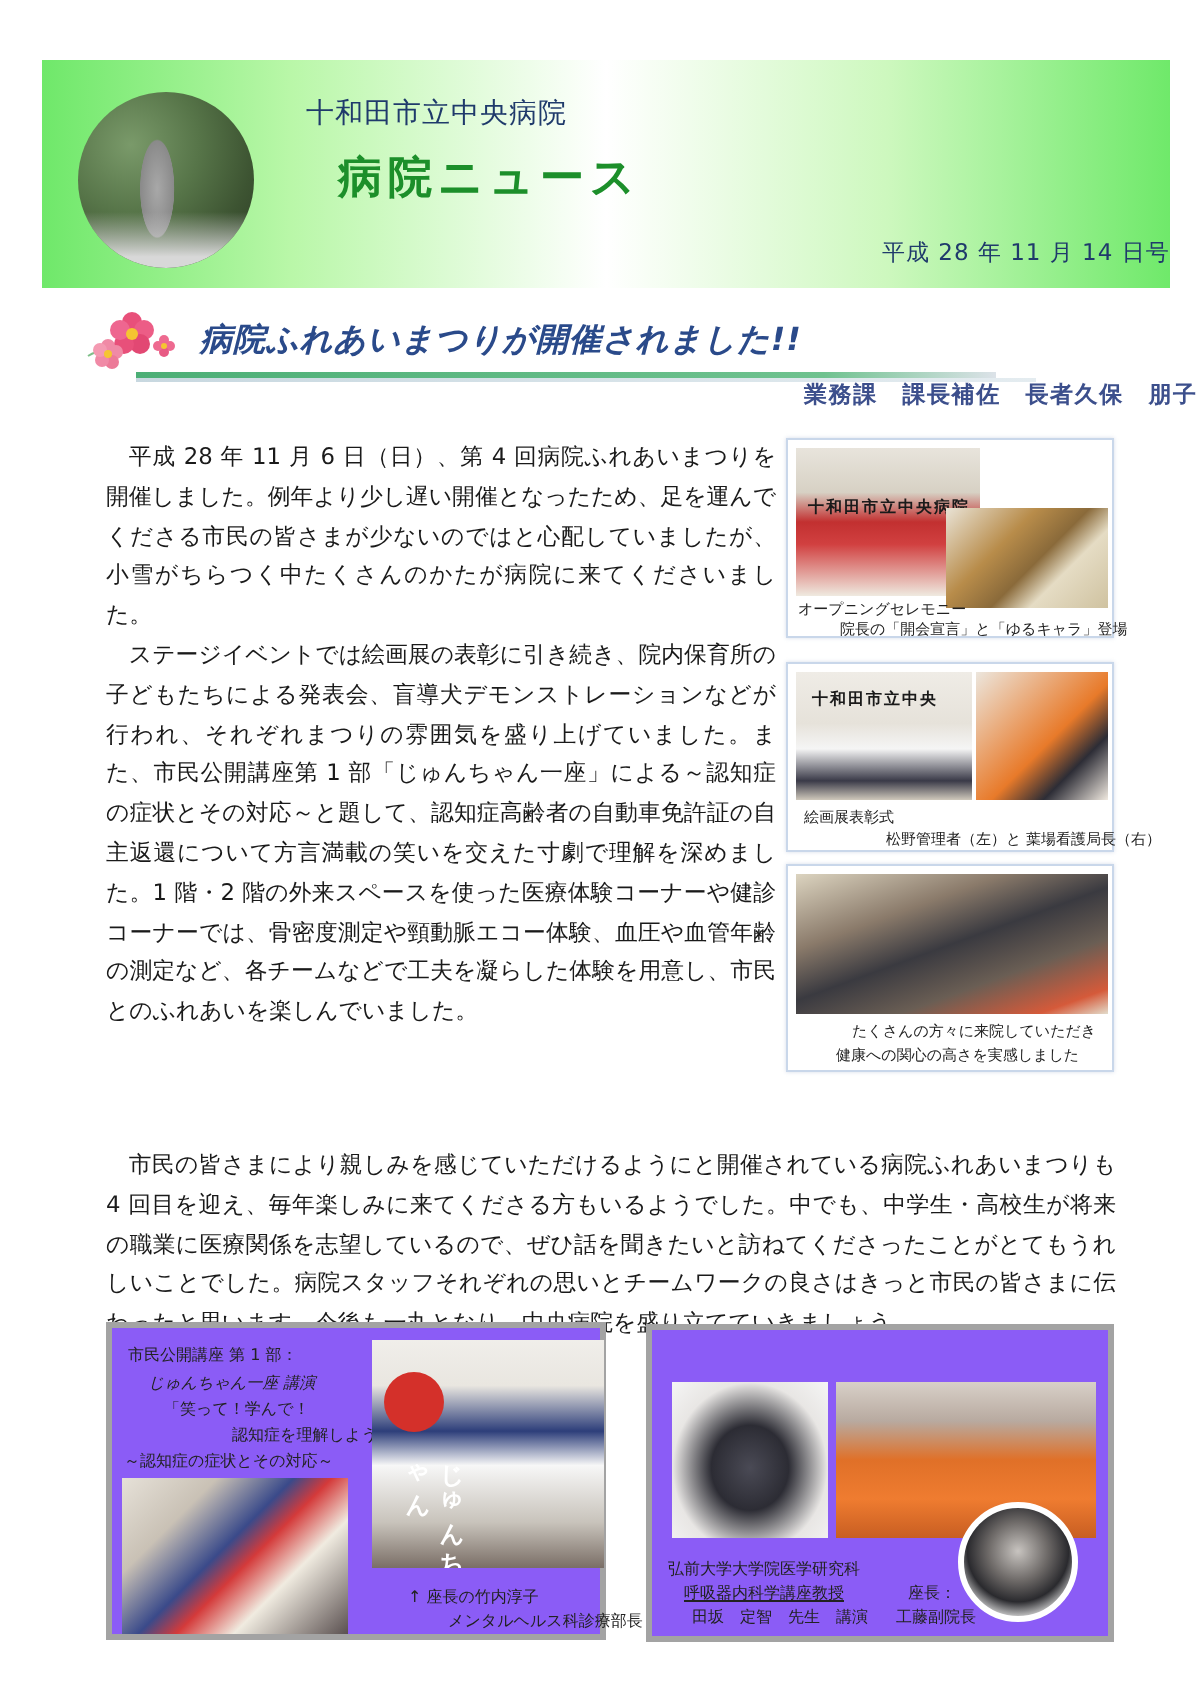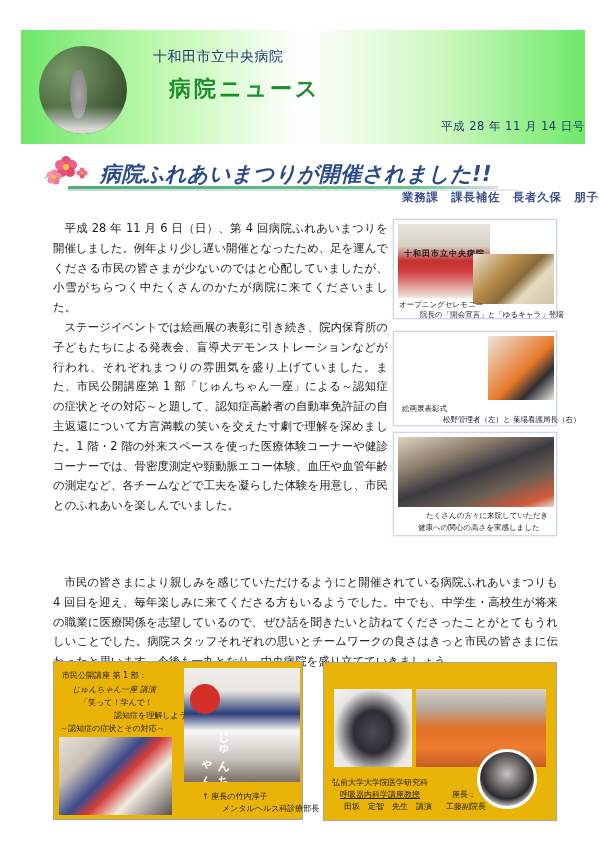--- a/index.html
+++ b/index.html
@@ -35,21 +35,21 @@
       text-shadow: 1px 1px 0 #0c5e14;
     }
     .issue-date {
       position: absolute; left: 420px; top: 89px; font-size: 11.5px; color: #1f3a6b; letter-spacing: 0.5px;
     }
 
     
     .article-header { position: absolute; left: 42px; top: 156px; width: 530px; height: 50px; }
     .flower-icon { position: absolute; left: 0; top: 0; width: 52px; height: 32px; }
     .article-title {
-      position: absolute; left: 58px; top: 4px; font-size: 21px; font-style: italic; font-weight: bold;
+      position: absolute; left: 58px; top: 4px; font-size: 16px; font-style: italic; font-weight: bold;
       color: #2a4a8a; letter-spacing: 0.5px;
     }
     .title-underline {
       position: absolute; left: 26px; top: 30px; width: 430px; height: 3px;
       background: linear-gradient(90deg, #4caf76 0%, #6fc28f 80%, rgba(140,160,180,0.3) 100%);
     }
     .title-underline-shadow {
       position: absolute; left: 26px; top: 33px; width: 450px; height: 2px;
       background: linear-gradient(90deg, #c8d8e0 0%, #e4ecf0 100%);
     }
@@ -83,21 +83,21 @@
     .p2a { background: linear-gradient(180deg, #efece6 0%, #e6e2da 40%, #f5f5f5 60%, #3a3a48 85%, #cfc8bb 100%); }
     .p2b { background: linear-gradient(135deg, #ece6dd 0%, #e87a2a 55%, #2d2d36 75%, #f0e9e0 100%); }
     .p3  { background: linear-gradient(160deg, #dcd4c0 0%, #8a7a6a 30%, #3a3a40 50%, #6a5e54 70%, #d55a3a 90%, #e3dccb 100%); }
 
     .banner-text {
       position: absolute; font-weight: bold; color: #1a1a1a; font-size: 11px; letter-spacing: 1px;
     }
 
     
     .bottom-box {
-      position: absolute; background: #eab308; border: 1px solid #a3a3a3; text-align: right;
+      position: absolute; background: #8b5cf6; border: 3px solid #a3a3a3;
     }
     .bb-text { position: absolute; font-size: 8px; color: #222; white-space: nowrap; }
     .p4a { background: linear-gradient(135deg, #e6e1d8 0%, #c9c1b5 25%, #3a4a8a 45%, #d43a3a 55%, #f0ebe0 70%, #5a5050 100%); }
     .p4b { background: linear-gradient(180deg, #f0eeea 0%, #e9e6e0 20%, #2d3e7a 40%, #f7f7f7 55%, #c8c3bb 80%, #7a6e66 100%); }
     .p4b-sun { position: absolute; width: 30px; height: 30px; border-radius: 50%; background: #d4302a; }
     .p5a { background: radial-gradient(ellipse at 50% 55%, #4a4a55 0%, #2c2c34 35%, #e8e6e4 70%, #f5f5f5 100%); }
     .p5b { background: linear-gradient(180deg, #d8d0c8 0%, #b8aaa0 25%, #e07028 50%, #ef7c30 75%, #c85e22 100%); }
     .p5c {
       position: absolute; border-radius: 50%; border: 3px solid #ffffff;
       background: radial-gradient(circle at 50% 40%, #c8c4c0 0%, #6e6a68 35%, #2a2a2e 60%, #d9d9d9 80%);
@@ -158,20 +158,23 @@
 <div class="photo-card" style="left:393px; top:219px; width:164px; height:100px;">
   <div class="photo p1a" style="left:4px; top:4px; width:92px; height:74px;">
     <div class="banner-text" style="left:6px; top:24px; font-size:8px;">十和田市立中央病院</div>
   </div>
   <div class="photo p1b" style="left:79px; top:34px; width:81px; height:50px;"></div>
   <div class="caption-sm" style="left:5px; top:80px;">オープニングセレモニー</div>
   <div class="caption-sm" style="left:26px; top:90px;">院長の「開会宣言」と「ゆるキャラ」登場</div>
 </div>
 
 <div class="photo-card" style="left:393px; top:331px; width:164px; height:95px;">
+  <div class="photo p2a" style="left:4px; top:4px; width:88px; height:64px;">
+    <div class="banner-text" style="left:8px; top:8px; font-size:8px;">十和田市立中央</div>
+  </div>
   <div class="photo p2b" style="left:94px; top:4px; width:66px; height:64px;"></div>
   <div class="caption-sm" style="left:8px; top:72px;">絵画展表彰式</div>
   <div class="caption-sm" style="left:14px; top:83px;margin-left:35px;">松野管理者（左）と 葉場看護局長（右）</div>
 </div>
 
 <div class="photo-card" style="left:393px; top:432px; width:164px; height:104px;">
   <div class="photo p3" style="left:4px; top:4px; width:156px; height:70px;"></div>
   <div class="caption-sm" style="left:32px; top:78px;">たくさんの方々に来院していただき</div>
   <div class="caption-sm" style="left:24px; top:90px;">健康への関心の高さを実感しました</div>
 </div>

